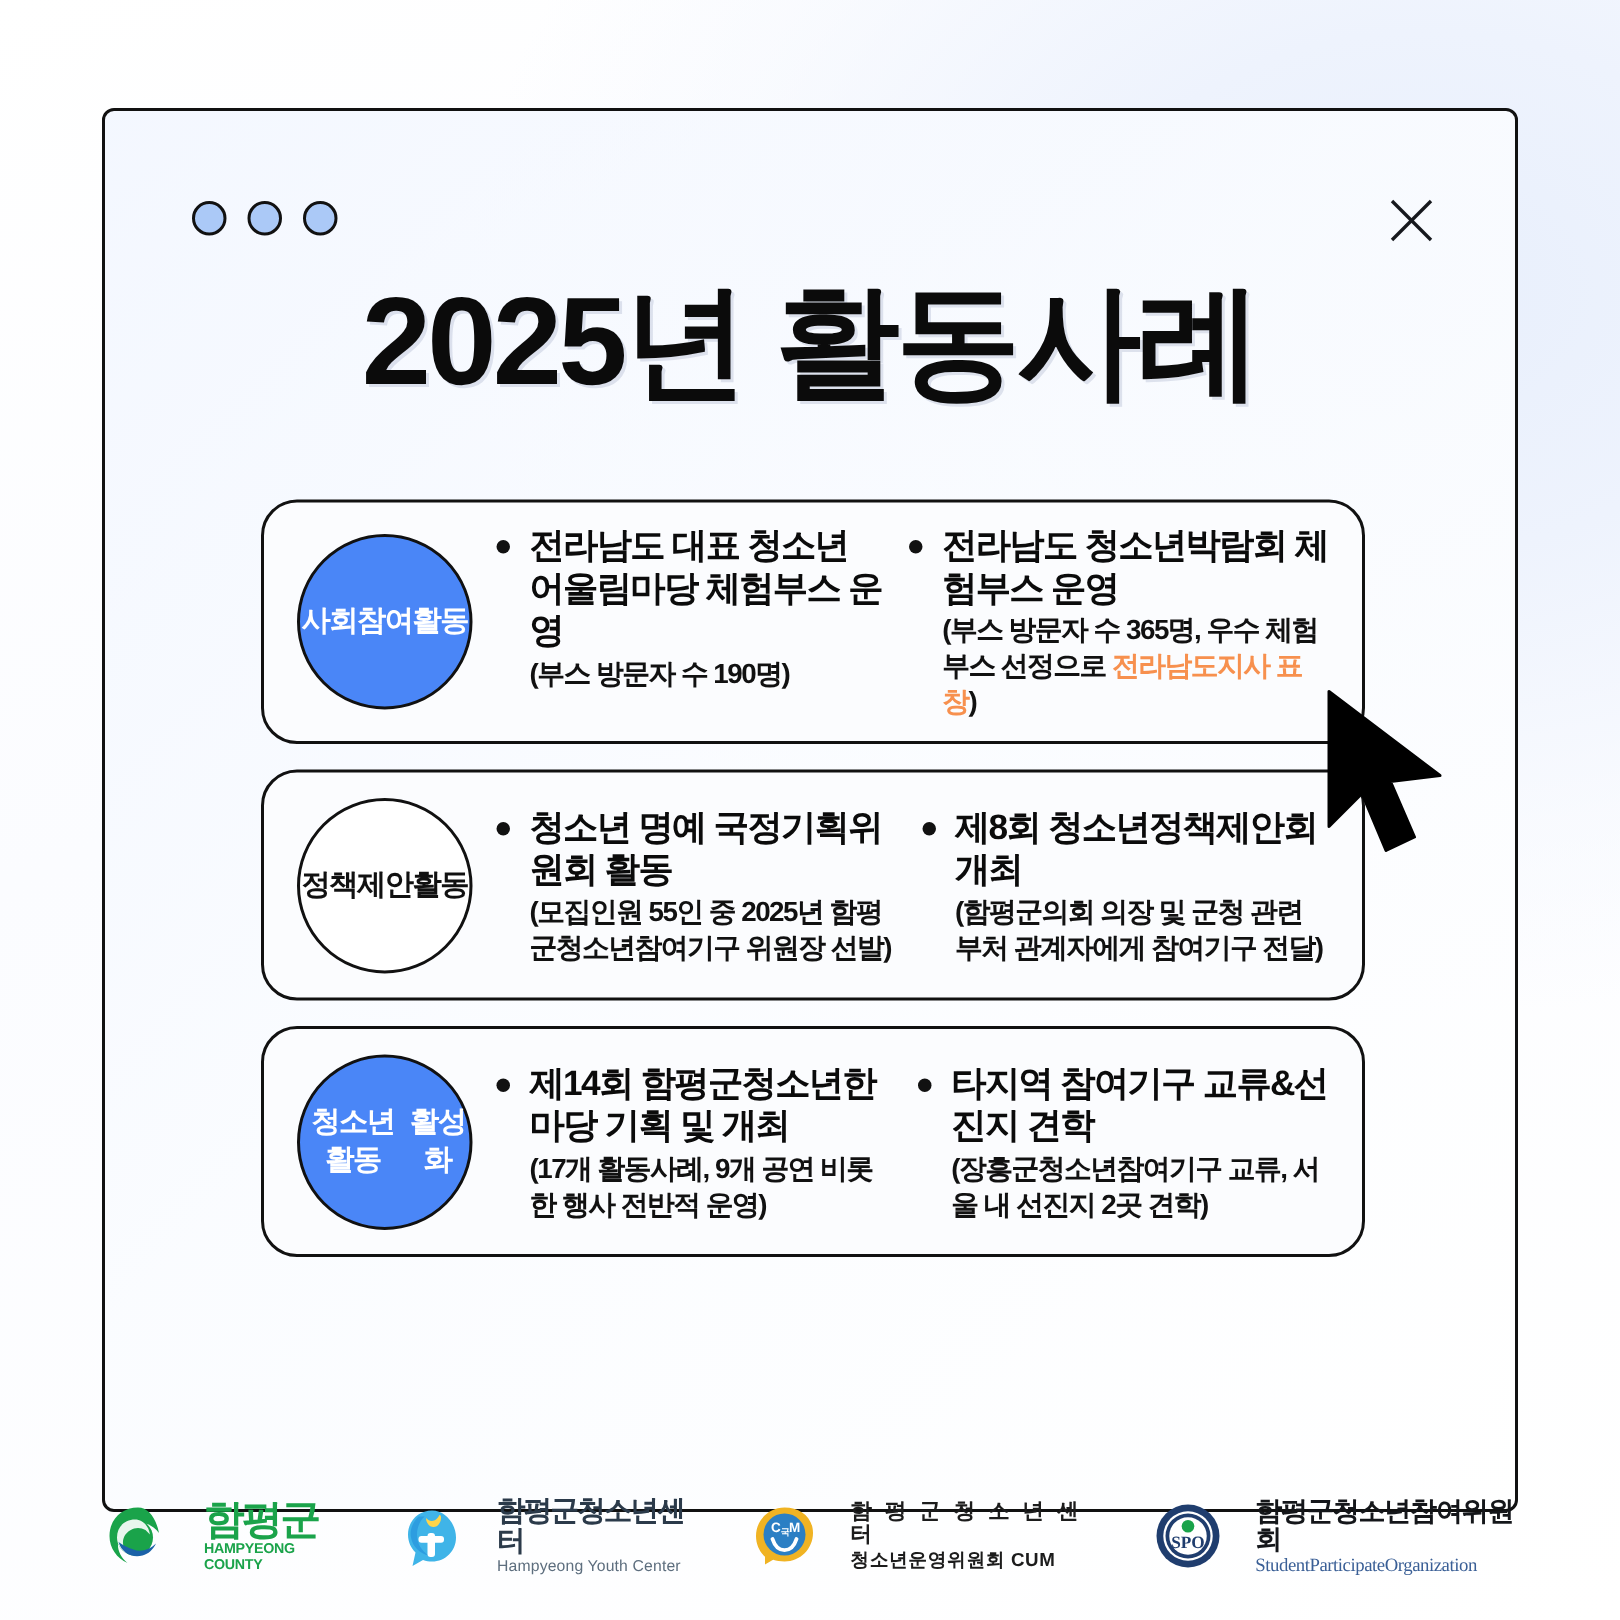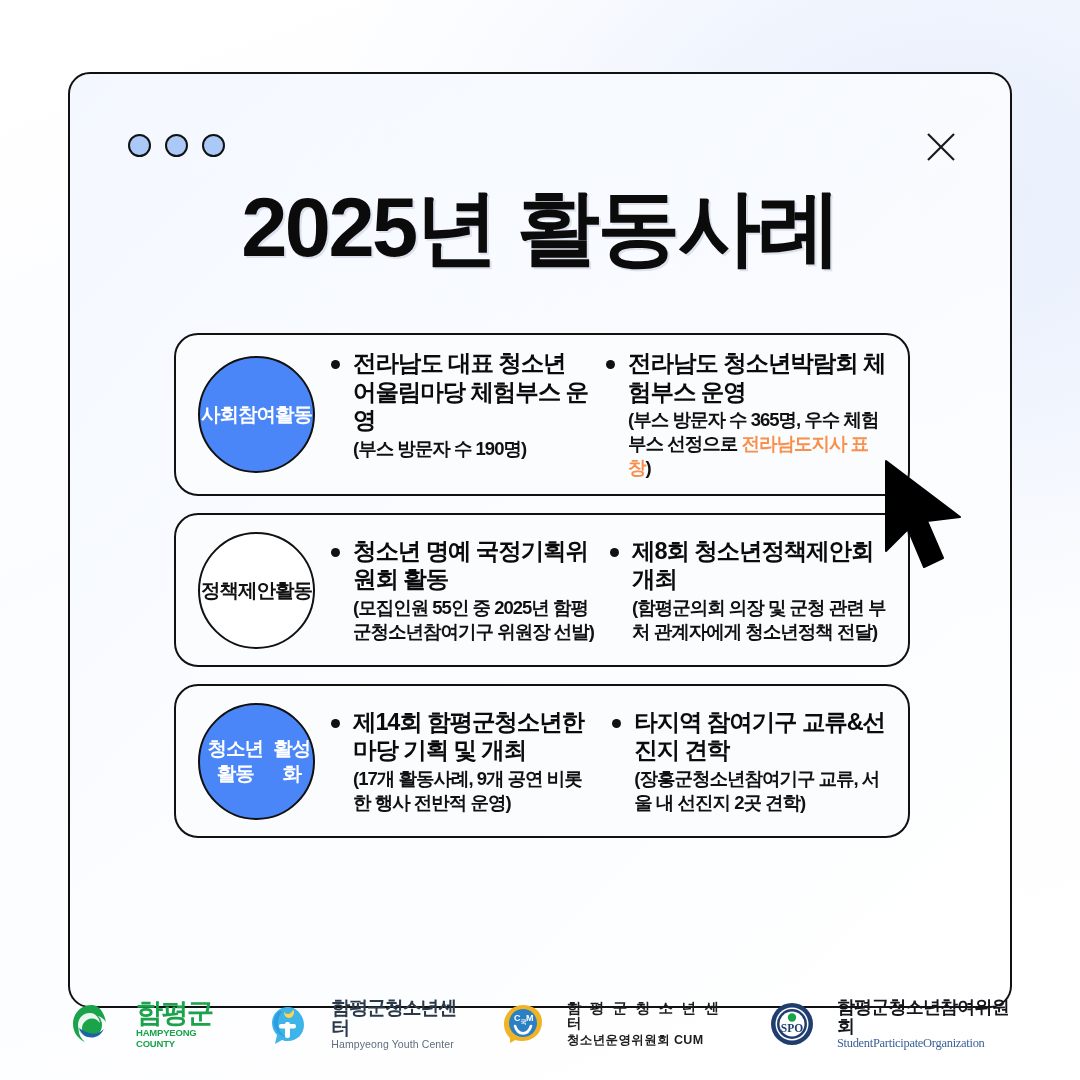--- a/index.html
+++ b/index.html
@@ -29,21 +29,21 @@
 
   
   #window-frame {
     position: absolute;
     left: 68px;
     top: 72px;
     width: 944px;
     height: 936px;
     box-sizing: border-box;
     border: 2.2px solid #111111;
-    border-radius: 22px;
+    border-radius: 8px;
     background: linear-gradient(135deg, rgba(240,245,255,0.75) 0%, rgba(250,252,255,0.85) 45%, rgba(255,255,255,0.9) 100%);
   }
 
   
   #titlebar {
     position: absolute;
     left: 0; right: 0;
     top: 52px;
     height: 46px;
   }
@@ -267,21 +267,21 @@
             <span class="bullet-dot"></span>
             <div class="bullet-text">
               <div class="bullet-head">청소년 명예 국정기획위원회 활동</div>
               <div class="bullet-sub"><span>(모집인원 55인 중 2025년 함평군청소년참여기구 위원장 선발)</span><span class="hl-orange"></span><span></span></div>
             </div>
           </div>
           <div class="bullet-item">
             <span class="bullet-dot"></span>
             <div class="bullet-text">
               <div class="bullet-head">제8회 청소년정책제안회 개최</div>
-              <div class="bullet-sub"><span>(함평군의회 의장 및 군청 관련 부처 관계자에게 청소년정책 전달)</span><span class="hl-orange"></span><span></span></div>
+              <div class="bullet-sub"><span>(함평군의회 의장 및 군청 관련 부처 관계자에게 참여기구 전달)</span><span class="hl-orange"></span><span></span></div>
             </div>
           </div>
         </div>
       </div>
 
       <div class="card">
         <div class="badge filled">
           <span>청소년활동</span>
           <span class="badge-line2">활성화</span>
         </div>

